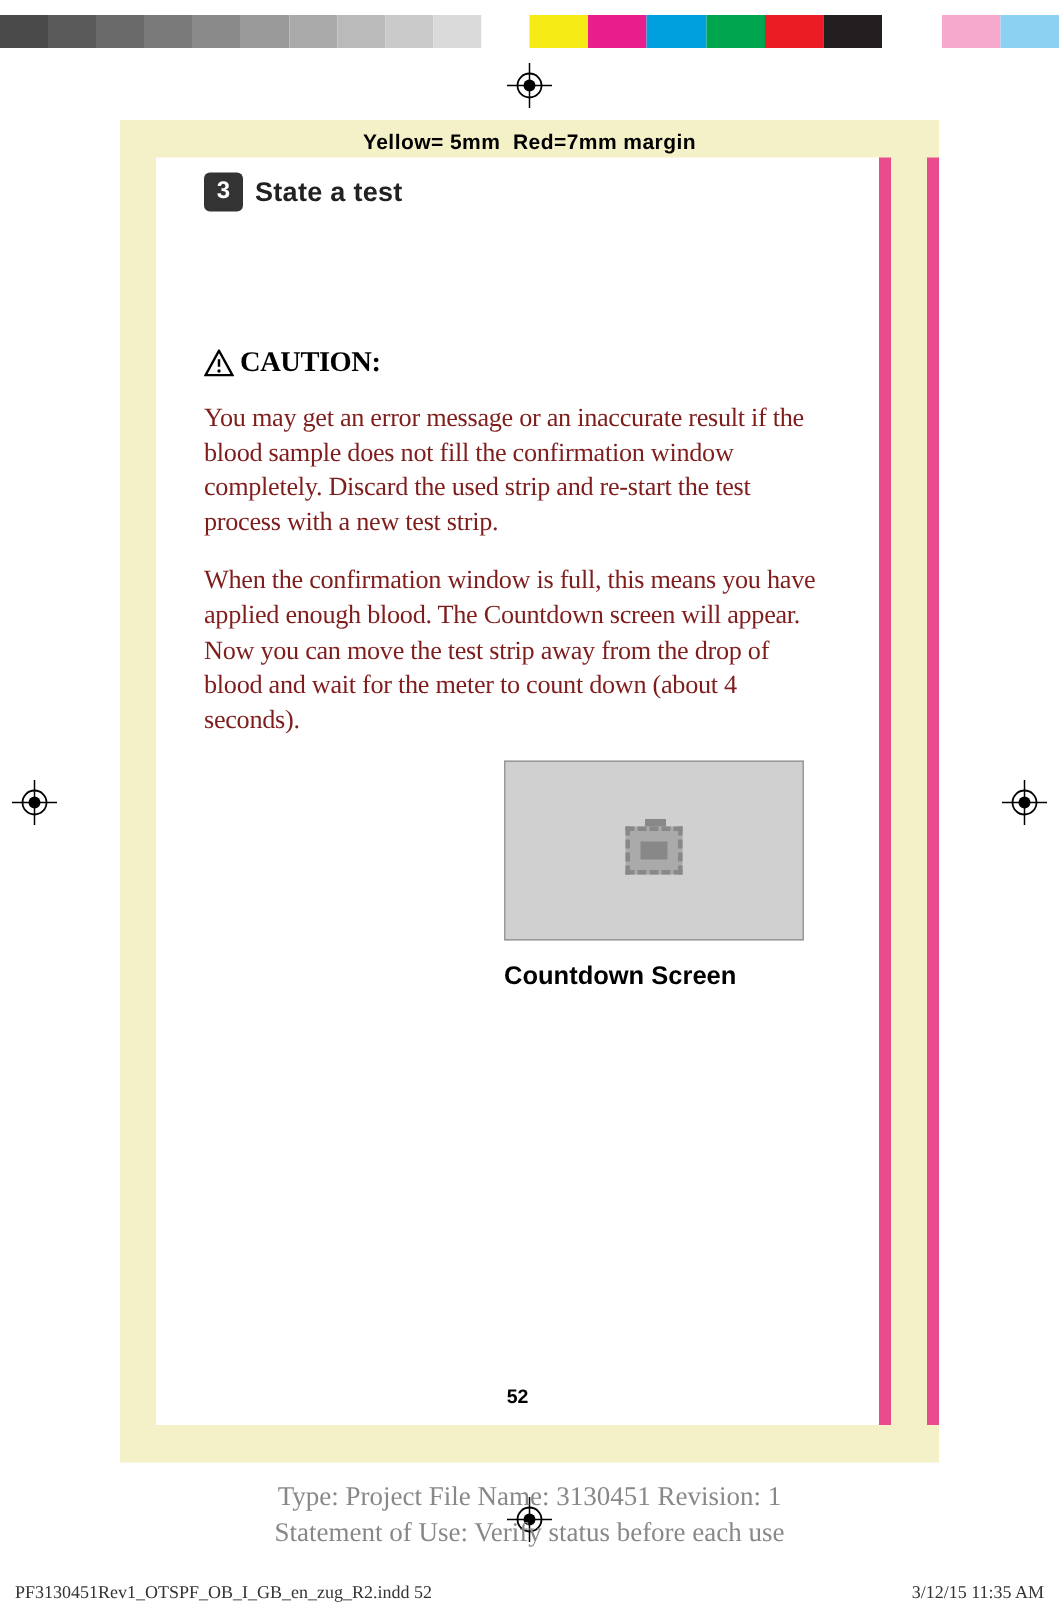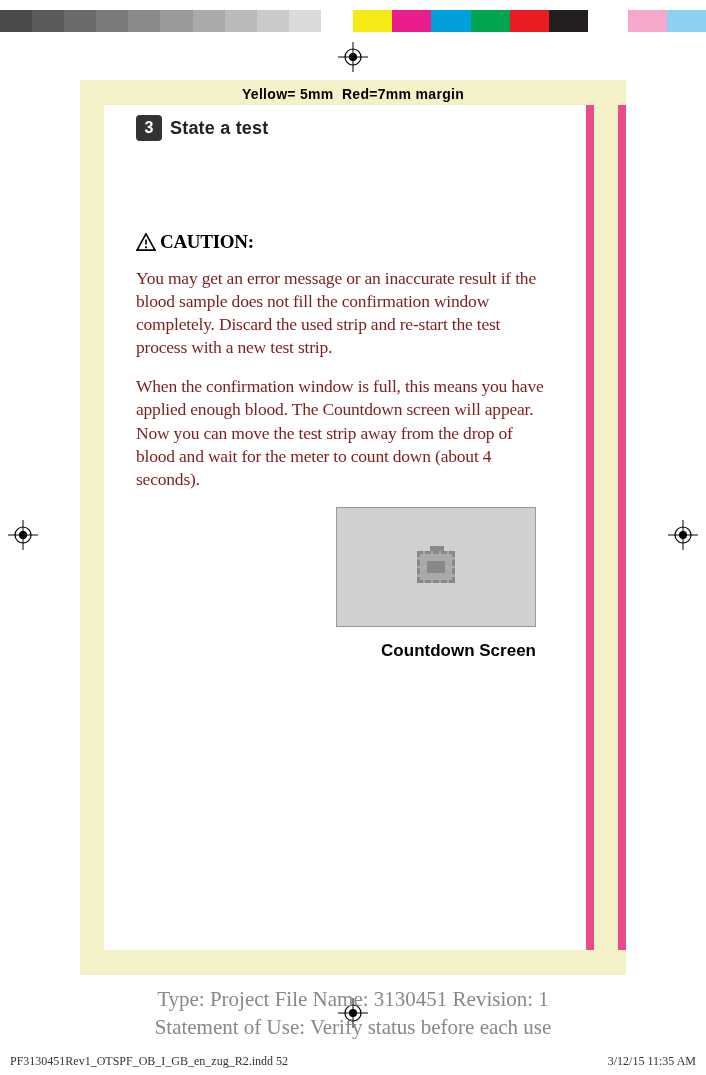--- a/index.html
+++ b/index.html
@@ -118,21 +118,21 @@
       line-height: 1.32;
       color: #7f1d1d;
       font-family: Liberation Serif, serif;
       letter-spacing: -0.2px;
       margin-bottom: 16px;
     }
     
     .screen-block {
       display: flex;
       flex-direction: column;
-      align-items: flex-end;
+      align-items: flex-start;
       margin-left: 200px;
       width: 200px;
     }
     .screen-rect {
       width: 200px;
       height: 120px;
       background: #d0d0d0;
       border: 1px solid #999;
       display: flex;
       align-items: center;
@@ -176,21 +176,21 @@
       font-weight: bold;
     }
     
     
     .meta-overlay {
       position: absolute;
       top: 985px;
       left: 0; right: 0;
       text-align: center;
       font-family: "Times New Roman", serif;
-      font-size: 21px;
+      font-size: 18px;
       color: #888;
       line-height: 1.35;
     }
     
     
     .footer-row {
       position: absolute;
       bottom: 6px;
       left: 10px;
       right: 10px;
@@ -280,20 +280,21 @@
     <p class="body-text">You may get an error message or an inaccurate result if the blood sample does not fill the confirmation window completely. Discard the used strip and re-start the test process with a new test strip.</p>
     <p class="body-text">When the confirmation window is full, this means you have applied enough blood. The Countdown screen will appear. Now you can move the test strip away from the drop of blood and wait for the meter to count down (about 4 seconds).</p>
 
     <div class="screen-block">
       <div class="screen-rect">
         <div class="screen-inner"></div>
       </div>
       <div class="screen-caption">Countdown Screen</div>
     </div>
 
+    <div class="page-num">52</div>
   </div>
 </div>
 
 <div class="meta-overlay">
   <div>Type: Project File  Name: 3130451  Revision: 1</div>
   <div>Statement of Use: Verify status before each use</div>
 </div>
 
 <div class="footer-row">
   <span>PF3130451Rev1_OTSPF_OB_I_GB_en_zug_R2.indd   52</span>

